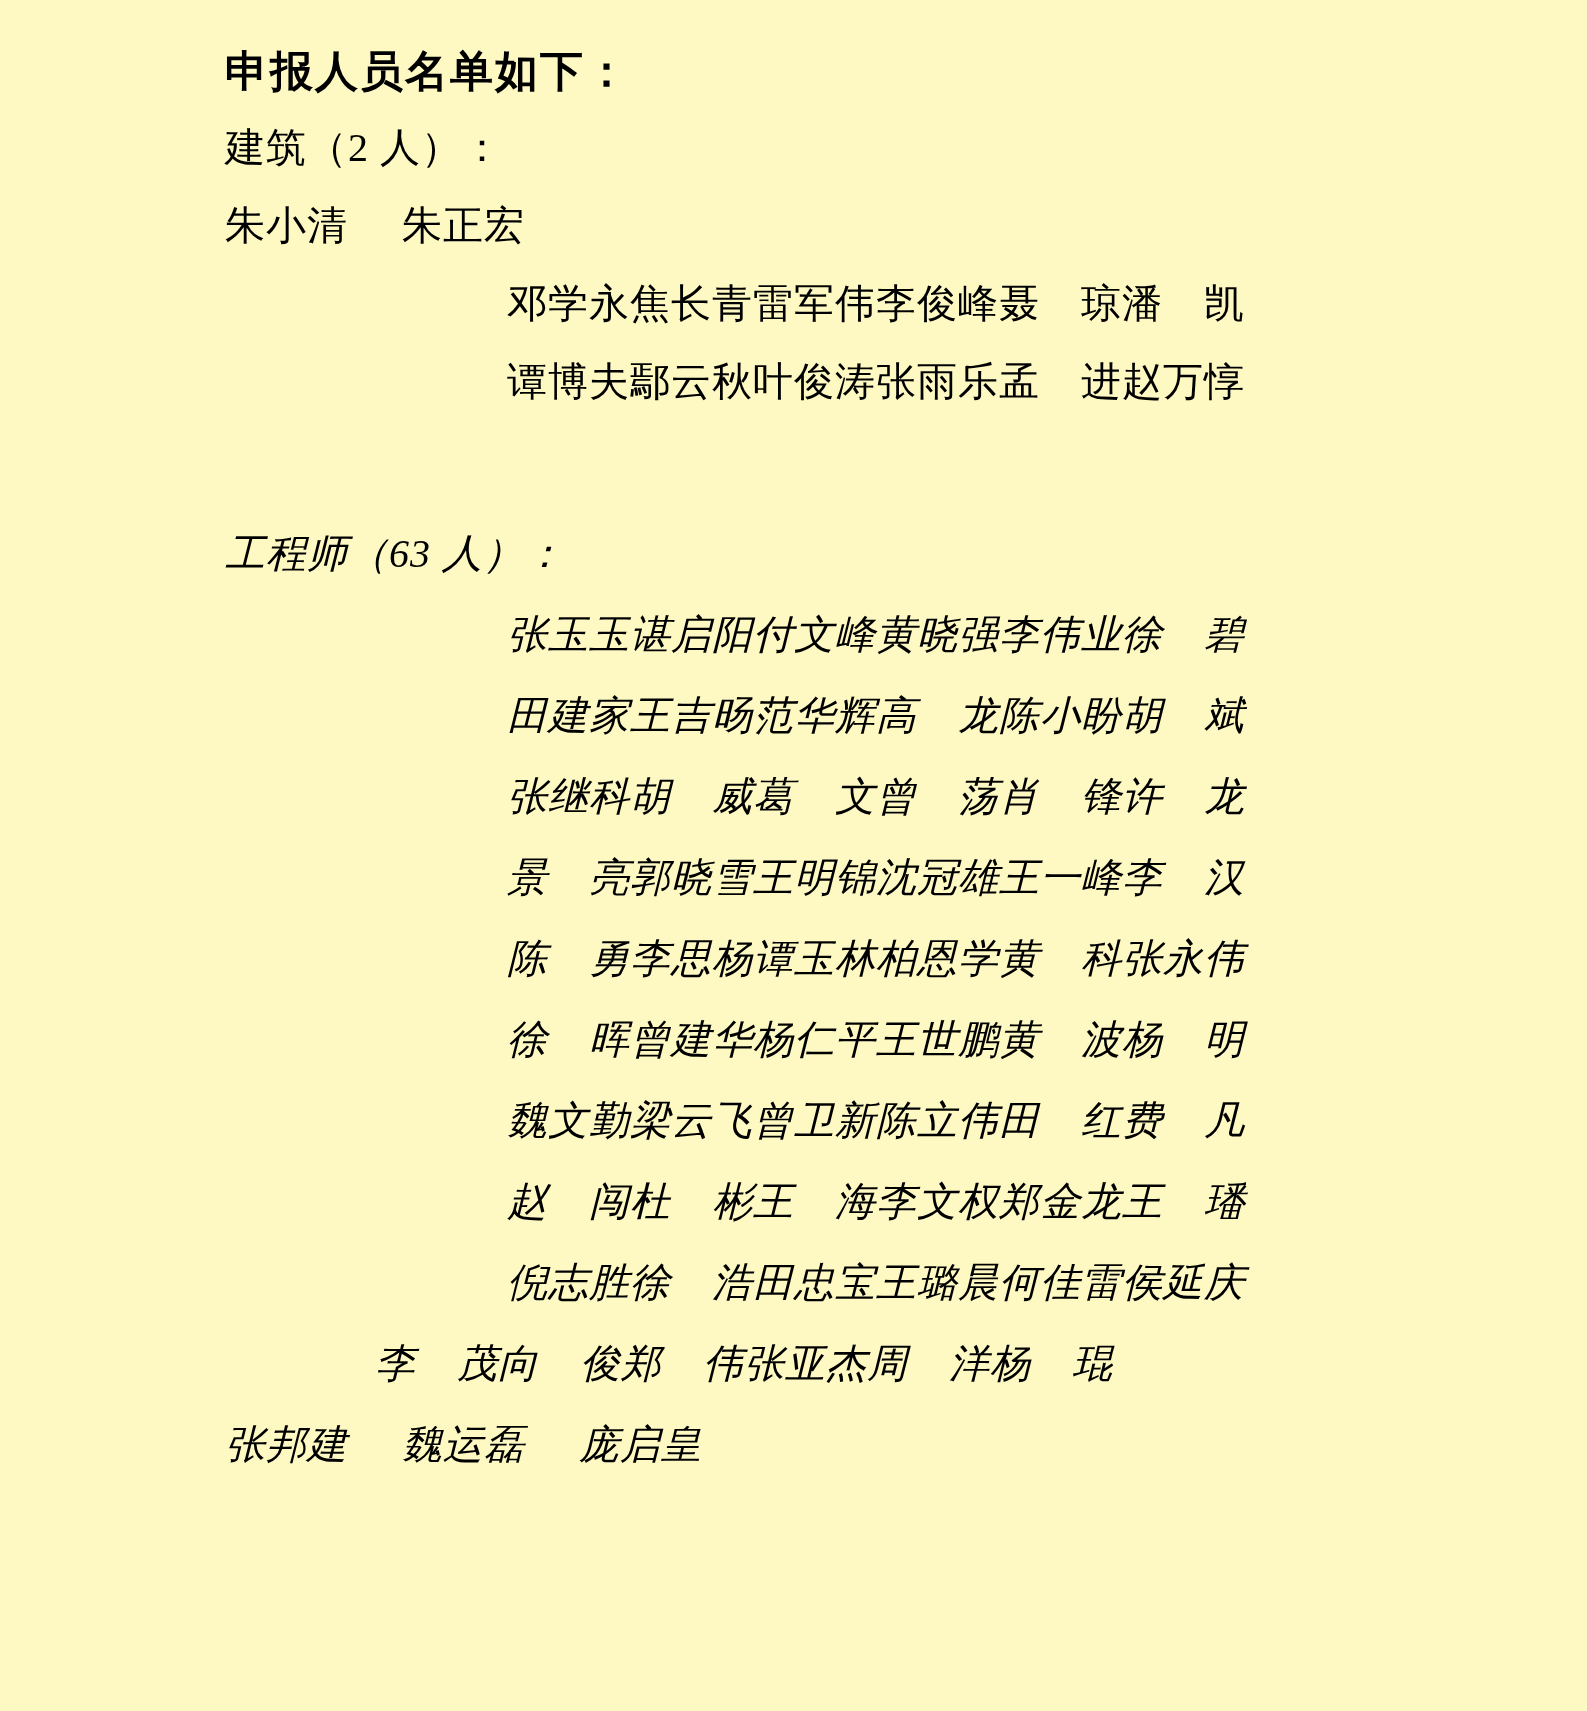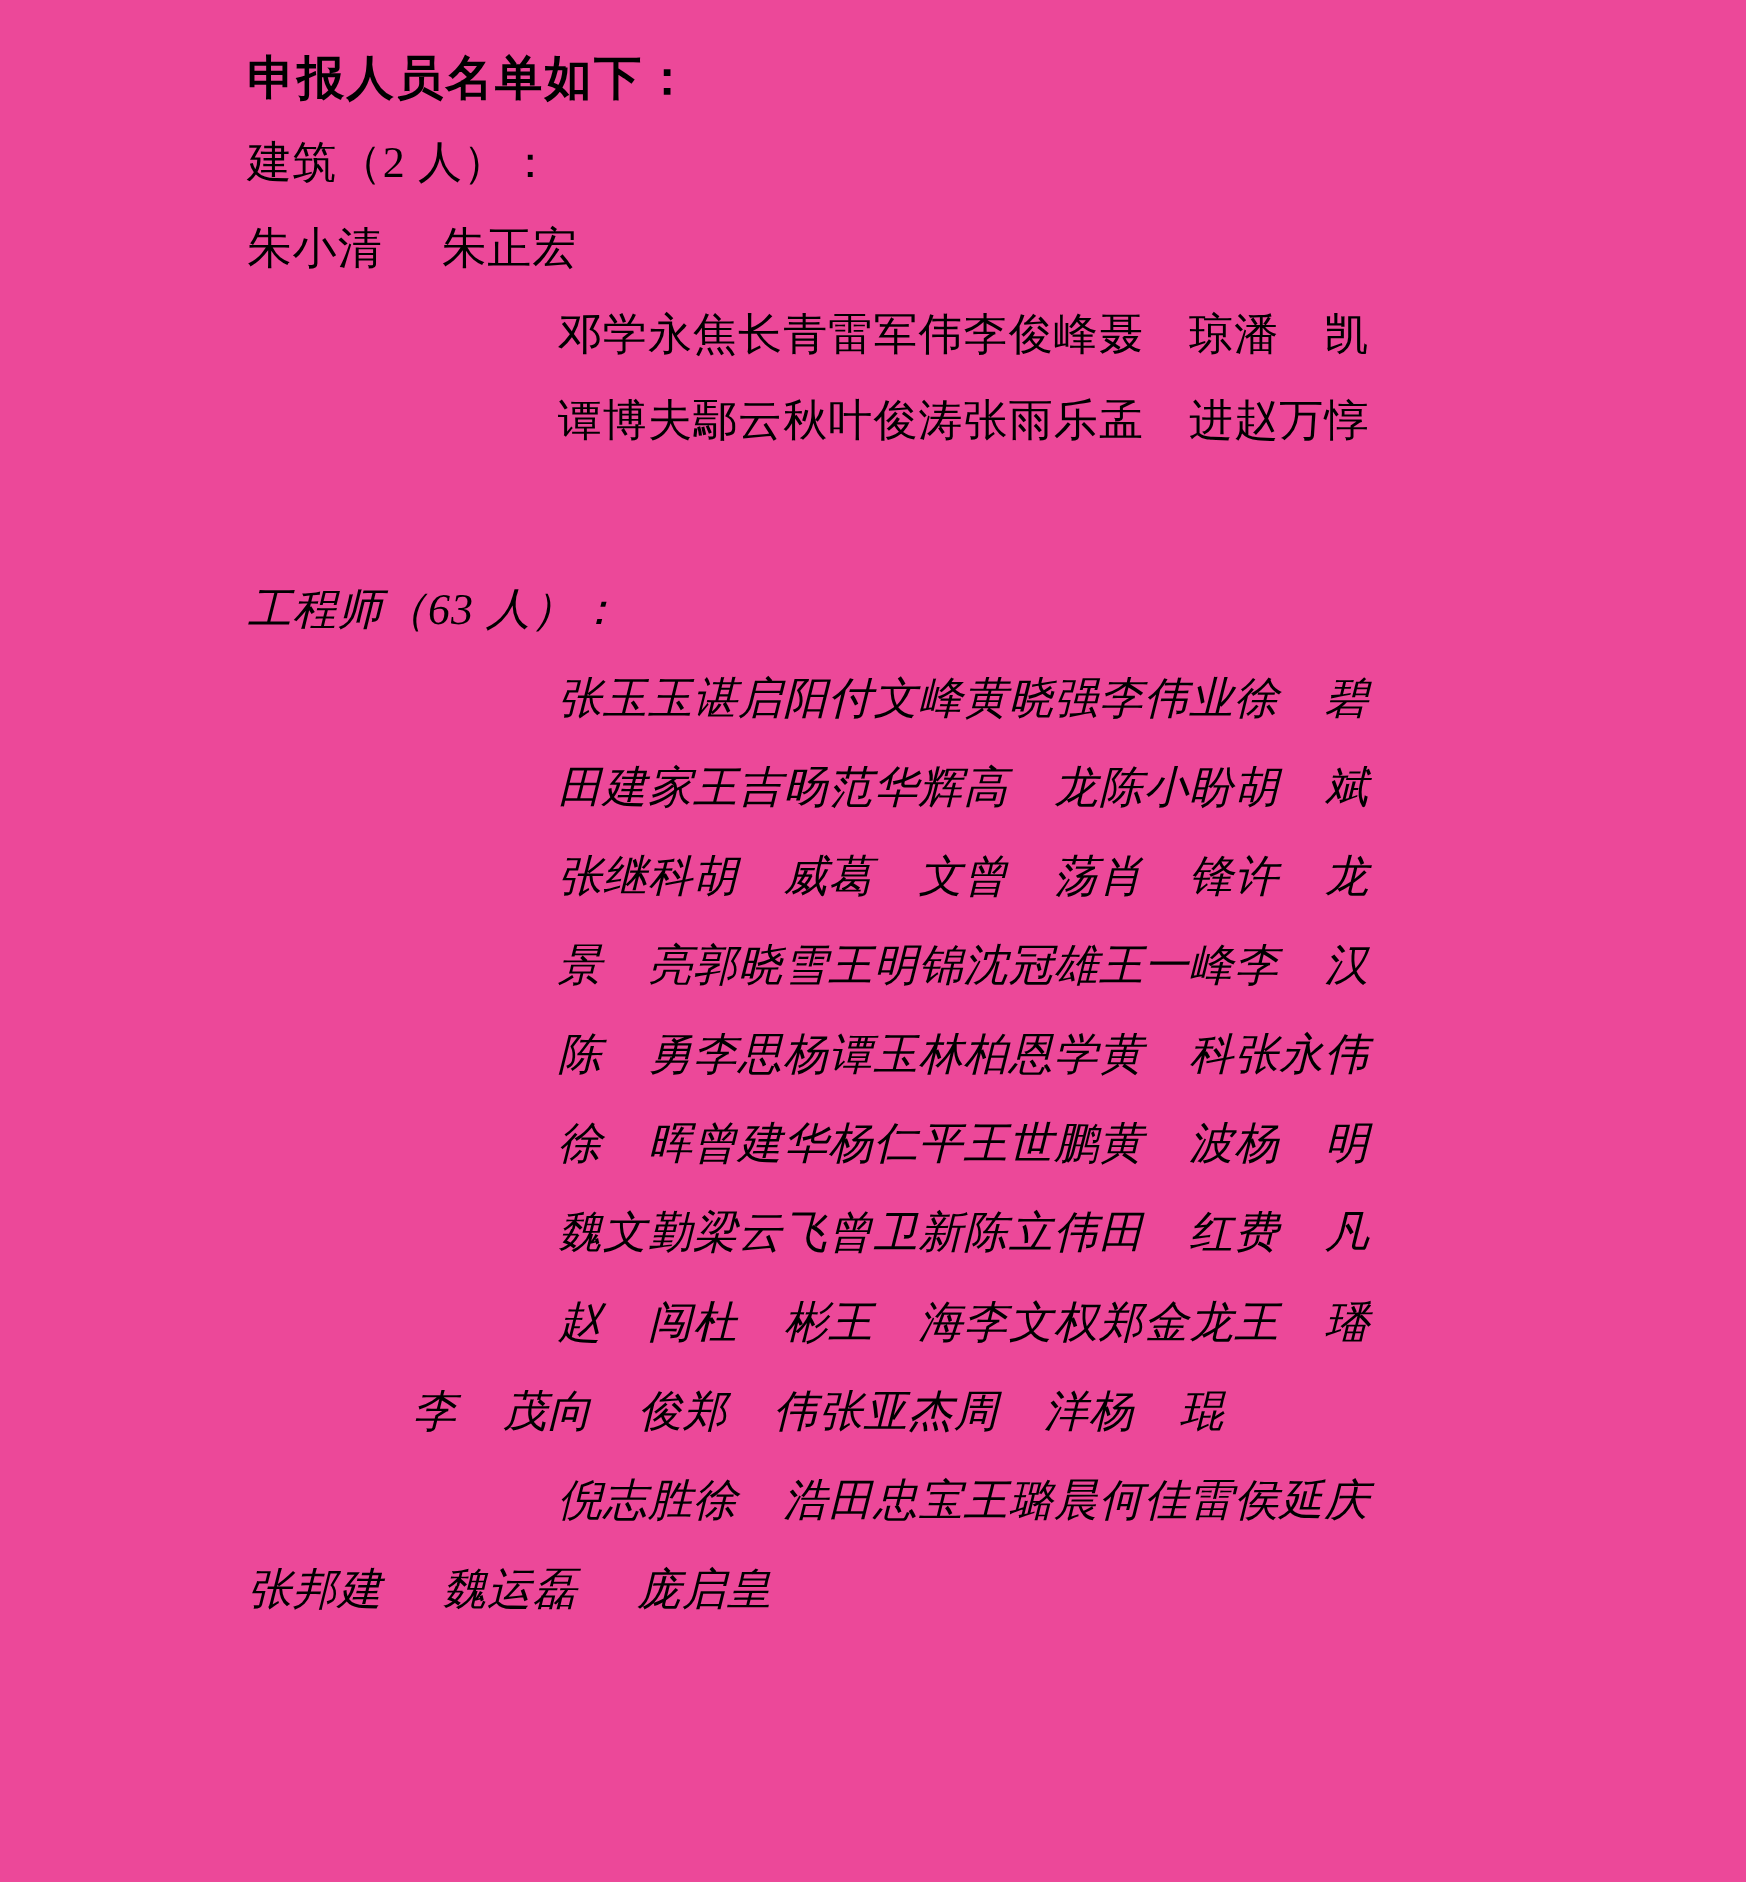--- a/index.html
+++ b/index.html
@@ -4,21 +4,21 @@
 <style>
   html, body {
     margin: 0;
     padding: 0;
     background: #ffffff;
   }
   .page {
     position: relative;
     width: 1587px;
     height: 1711px;
-    background: #ec4899;
+    background: #fef9c3;
     box-sizing: border-box;
     padding: 50px 0 0 225px;
     color: #000000;
     font-family: "Liberation Serif", "DejaVu Serif", serif;
     overflow: hidden;
   }
   .title {
     font-family: "Liberation Sans", "DejaVu Sans", sans-serif;
     font-weight: 700;
     font-size: 43px;
@@ -148,35 +148,35 @@
           <span class="person">费　凡</span>
         </div>
         <div class="line name-row">
           <span class="person">赵　闯</span>
           <span class="person">杜　彬</span>
           <span class="person">王　海</span>
           <span class="person">李文权</span>
           <span class="person">郑金龙</span>
           <span class="person">王　璠</span>
         </div>
+        <div class="line name-row">
+          <span class="person">倪志胜</span>
+          <span class="person">徐　浩</span>
+          <span class="person">田忠宝</span>
+          <span class="person">王璐晨</span>
+          <span class="person">何佳雷</span>
+          <span class="person">侯延庆</span>
+        </div>
         <div class="line name-row row-narrow">
           <span class="person">李　茂</span>
           <span class="person">向　俊</span>
           <span class="person">郑　伟</span>
           <span class="person">张亚杰</span>
           <span class="person">周　洋</span>
           <span class="person">杨　琨</span>
-        </div>
-        <div class="line name-row">
-          <span class="person">倪志胜</span>
-          <span class="person">徐　浩</span>
-          <span class="person">田忠宝</span>
-          <span class="person">王璐晨</span>
-          <span class="person">何佳雷</span>
-          <span class="person">侯延庆</span>
         </div>
         <div class="line name-row row-short">
           <span class="person">张邦建</span>
           <span class="person">魏运磊</span>
           <span class="person">庞启皇</span>
         </div>
       </section>
     </div>
 </div>
 

